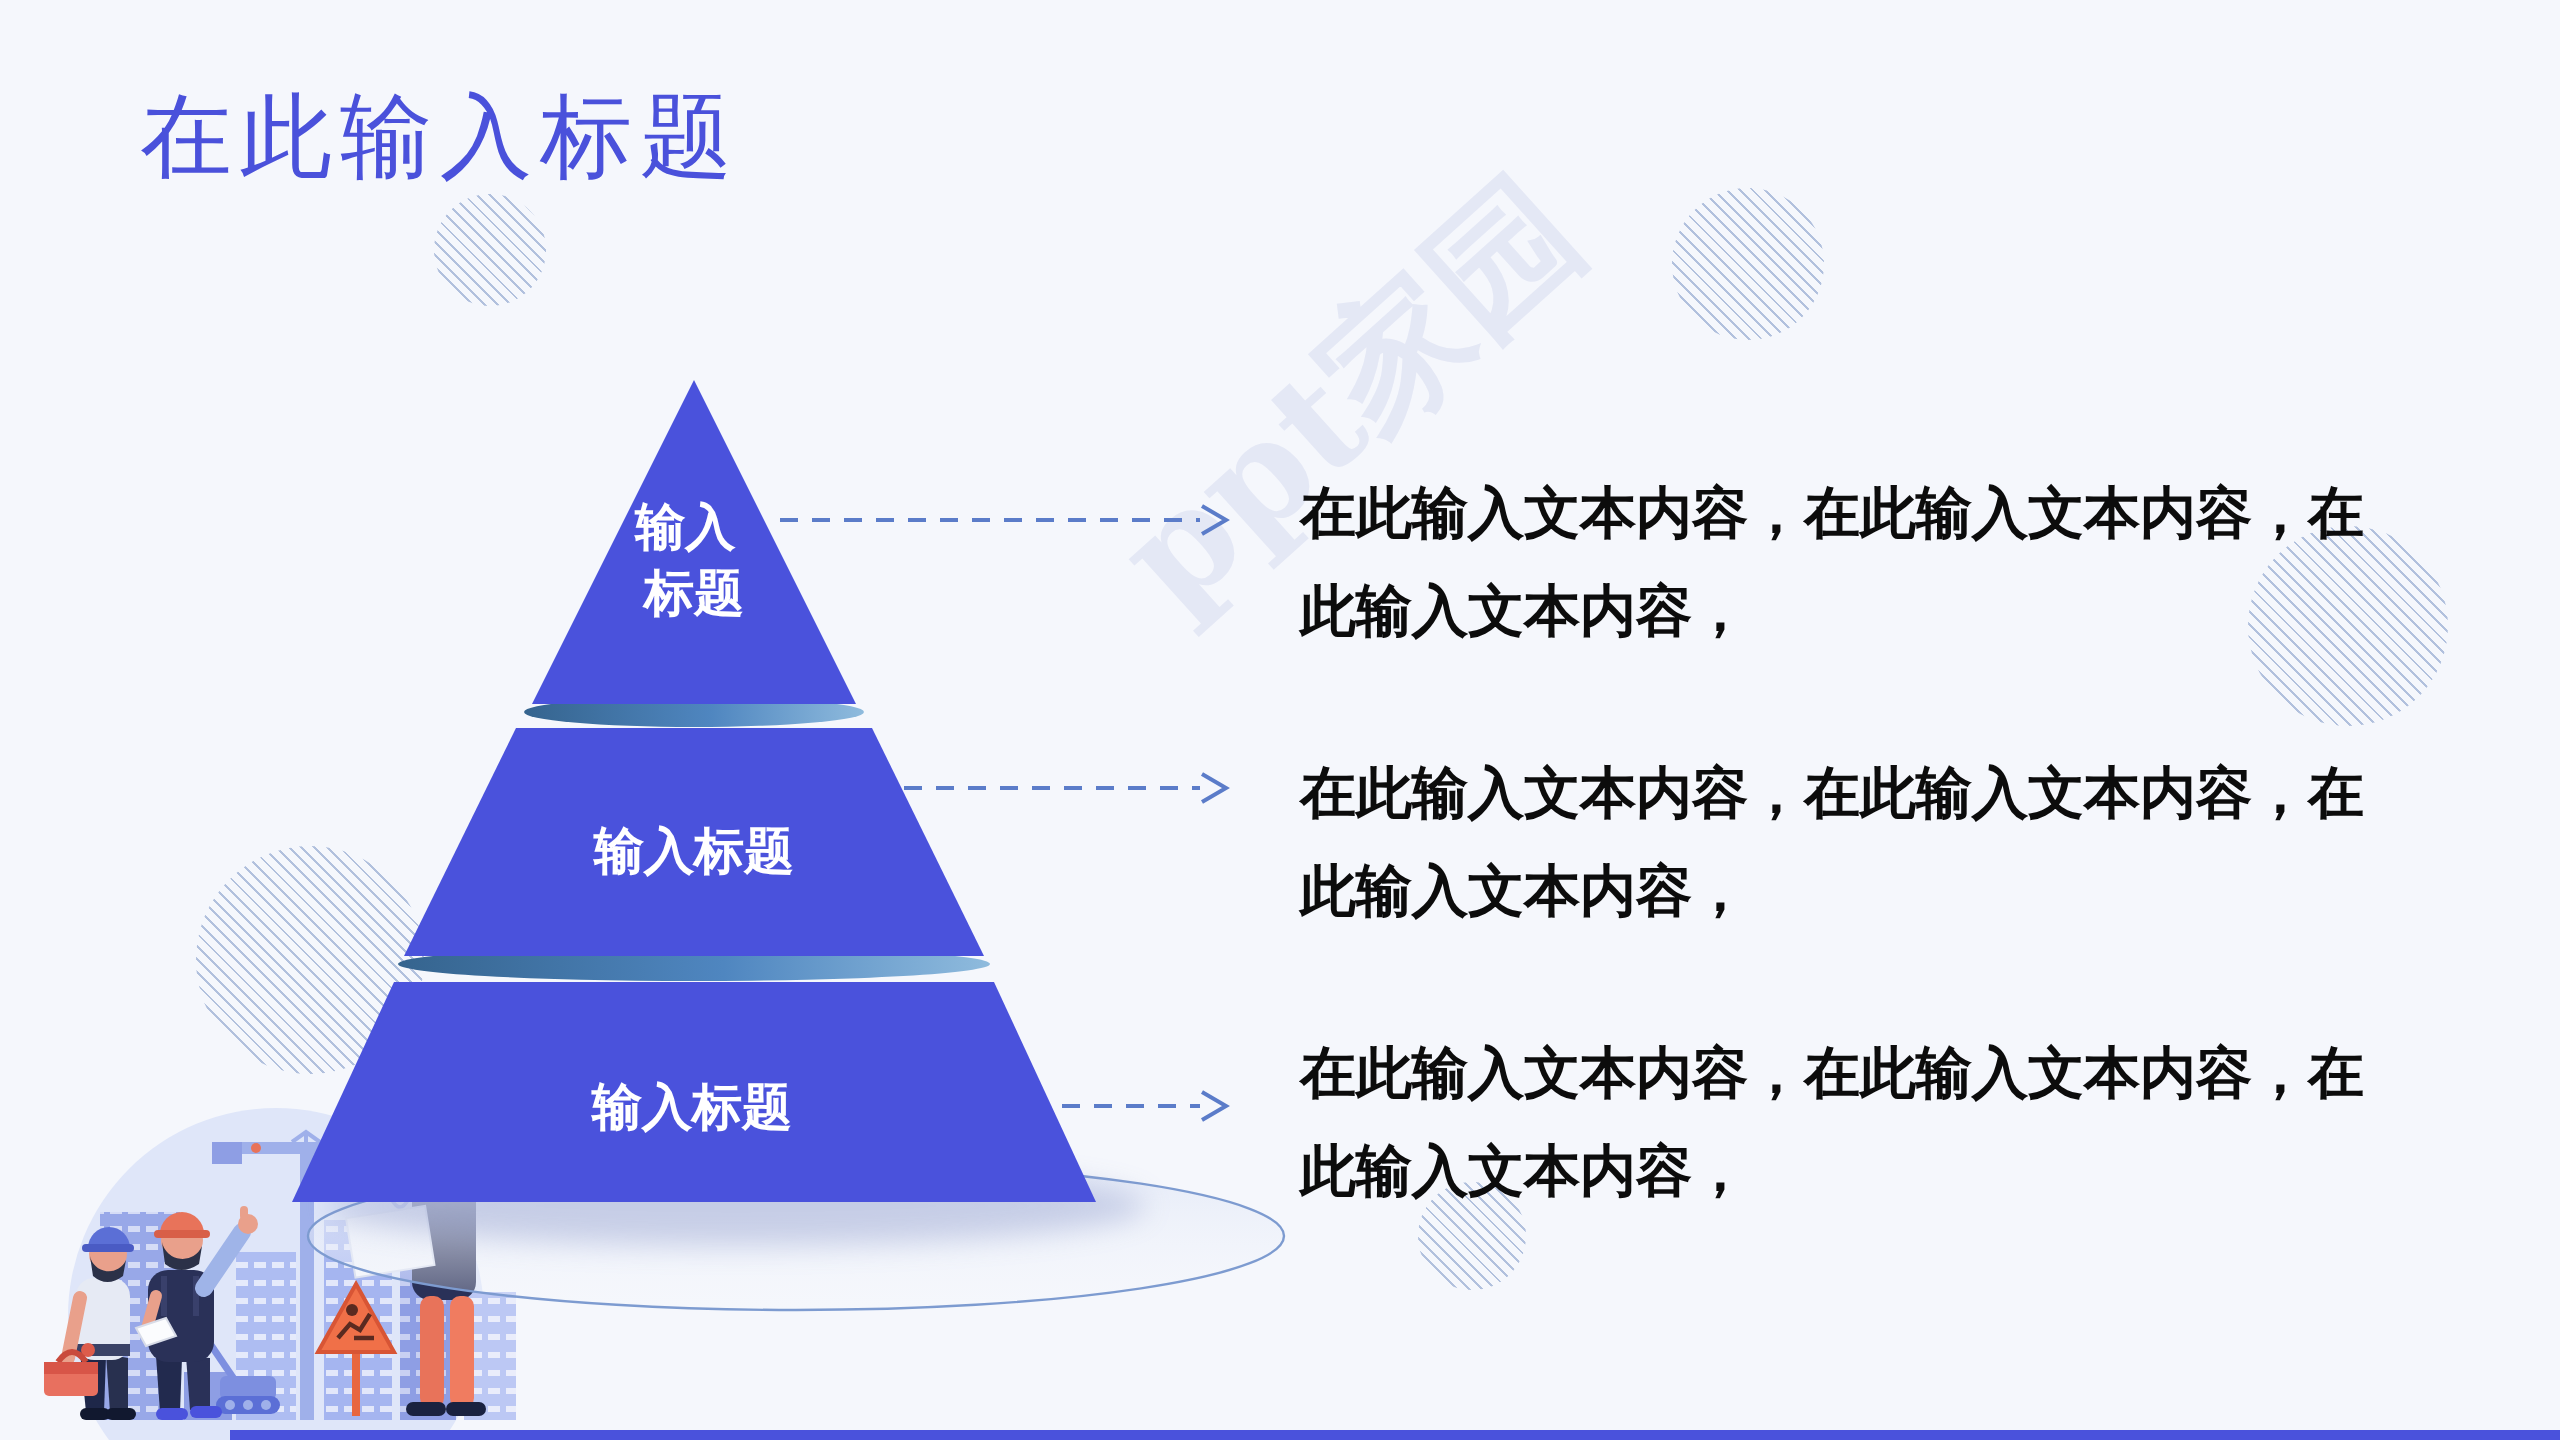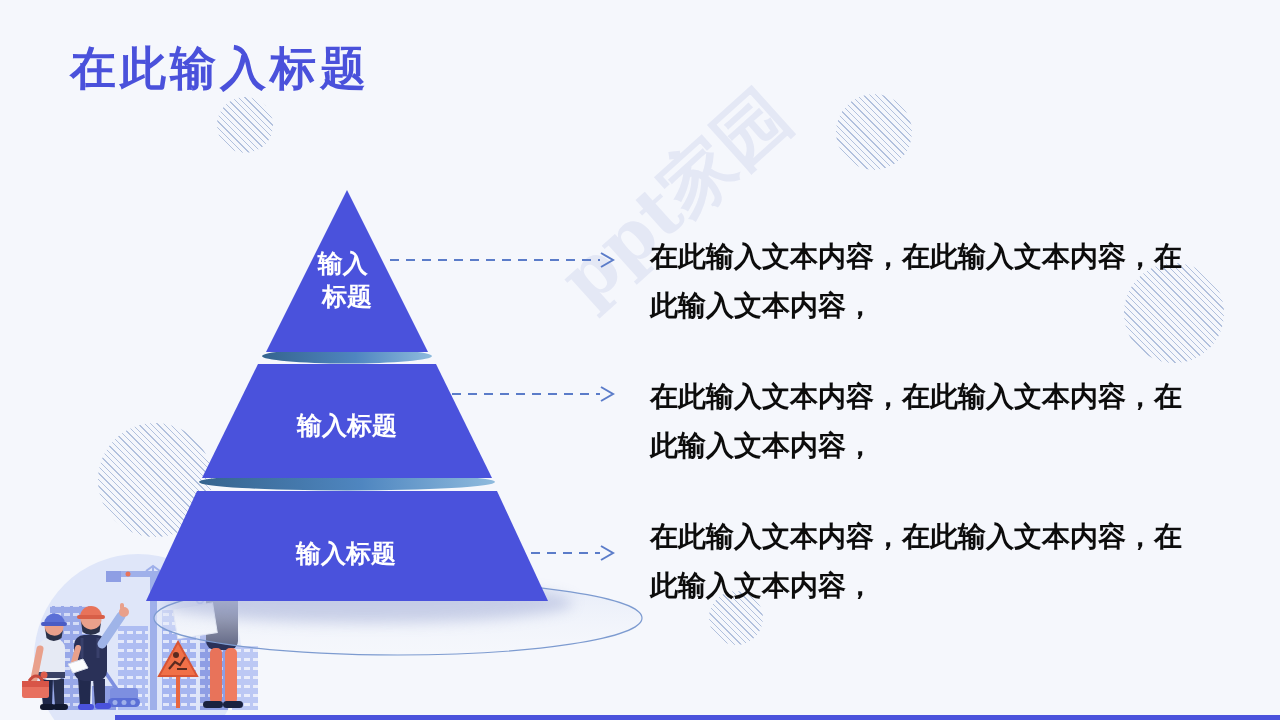--- a/index.html
+++ b/index.html
@@ -8,21 +8,21 @@
     background:#F5F7FC; font-family:"DejaVu Serif", serif;
   }
   .hatch-circle {
     position:absolute; border-radius:50%;
     background-image:repeating-linear-gradient(45deg,
       rgba(122,148,196,.55) 0px, rgba(122,148,196,.55) 1px,
       transparent 1px, transparent 4.5px);
   }
   .slide-title {
     position:absolute; left:70px; top:38px;
-    font-size:46px; font-weight:bold; color:#4A51DB; letter-spacing:4px;
+    font-size:46px; font-weight:normal; color:#4A51DB; letter-spacing:4px;
     white-space:nowrap;
   }
   .watermark {
     position:absolute; left:540px; top:255px;
     font-size:72px; font-weight:bold; color:rgba(130,145,205,0.14);
     transform:rotate(-42deg); transform-origin:left top; white-space:nowrap;
     pointer-events:none;
   }
   .desc-block {
     position:absolute; left:650px; width:556px;

